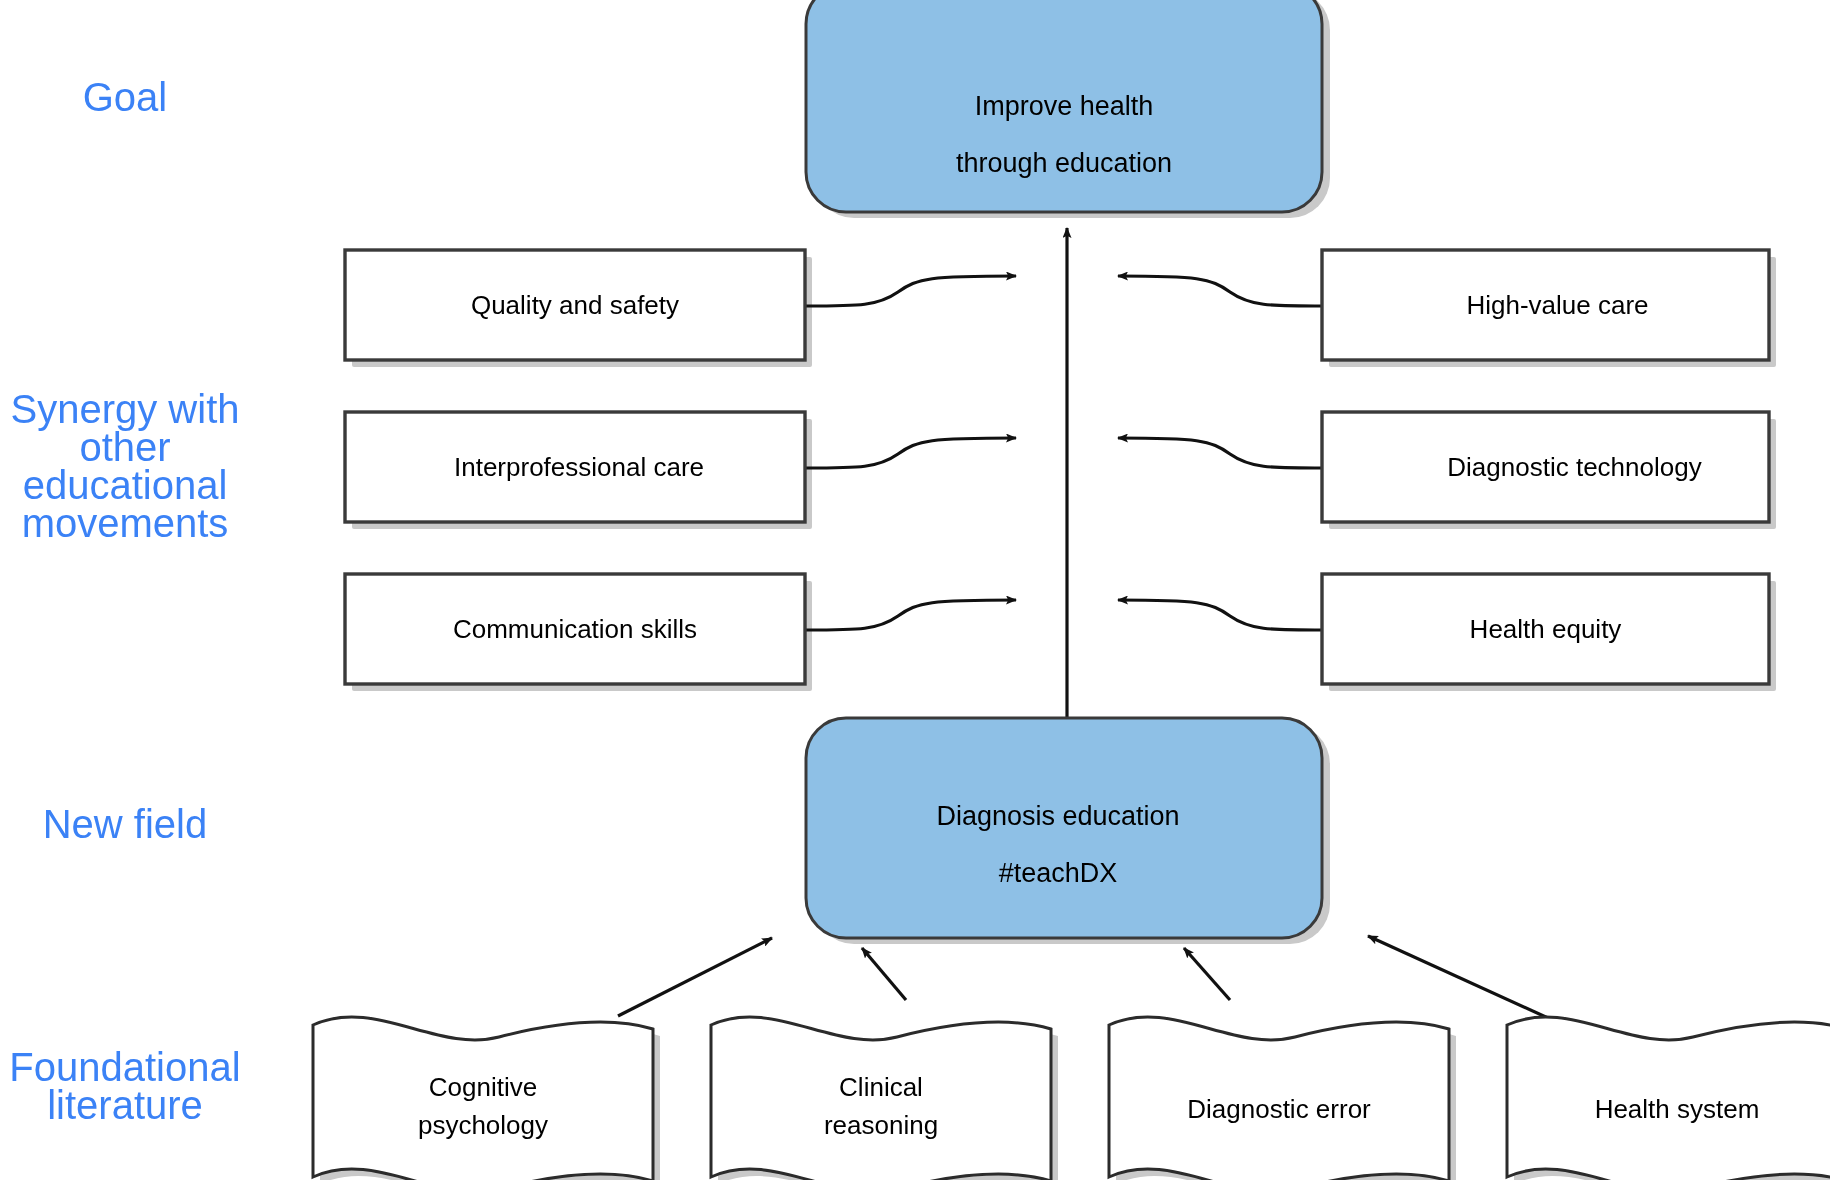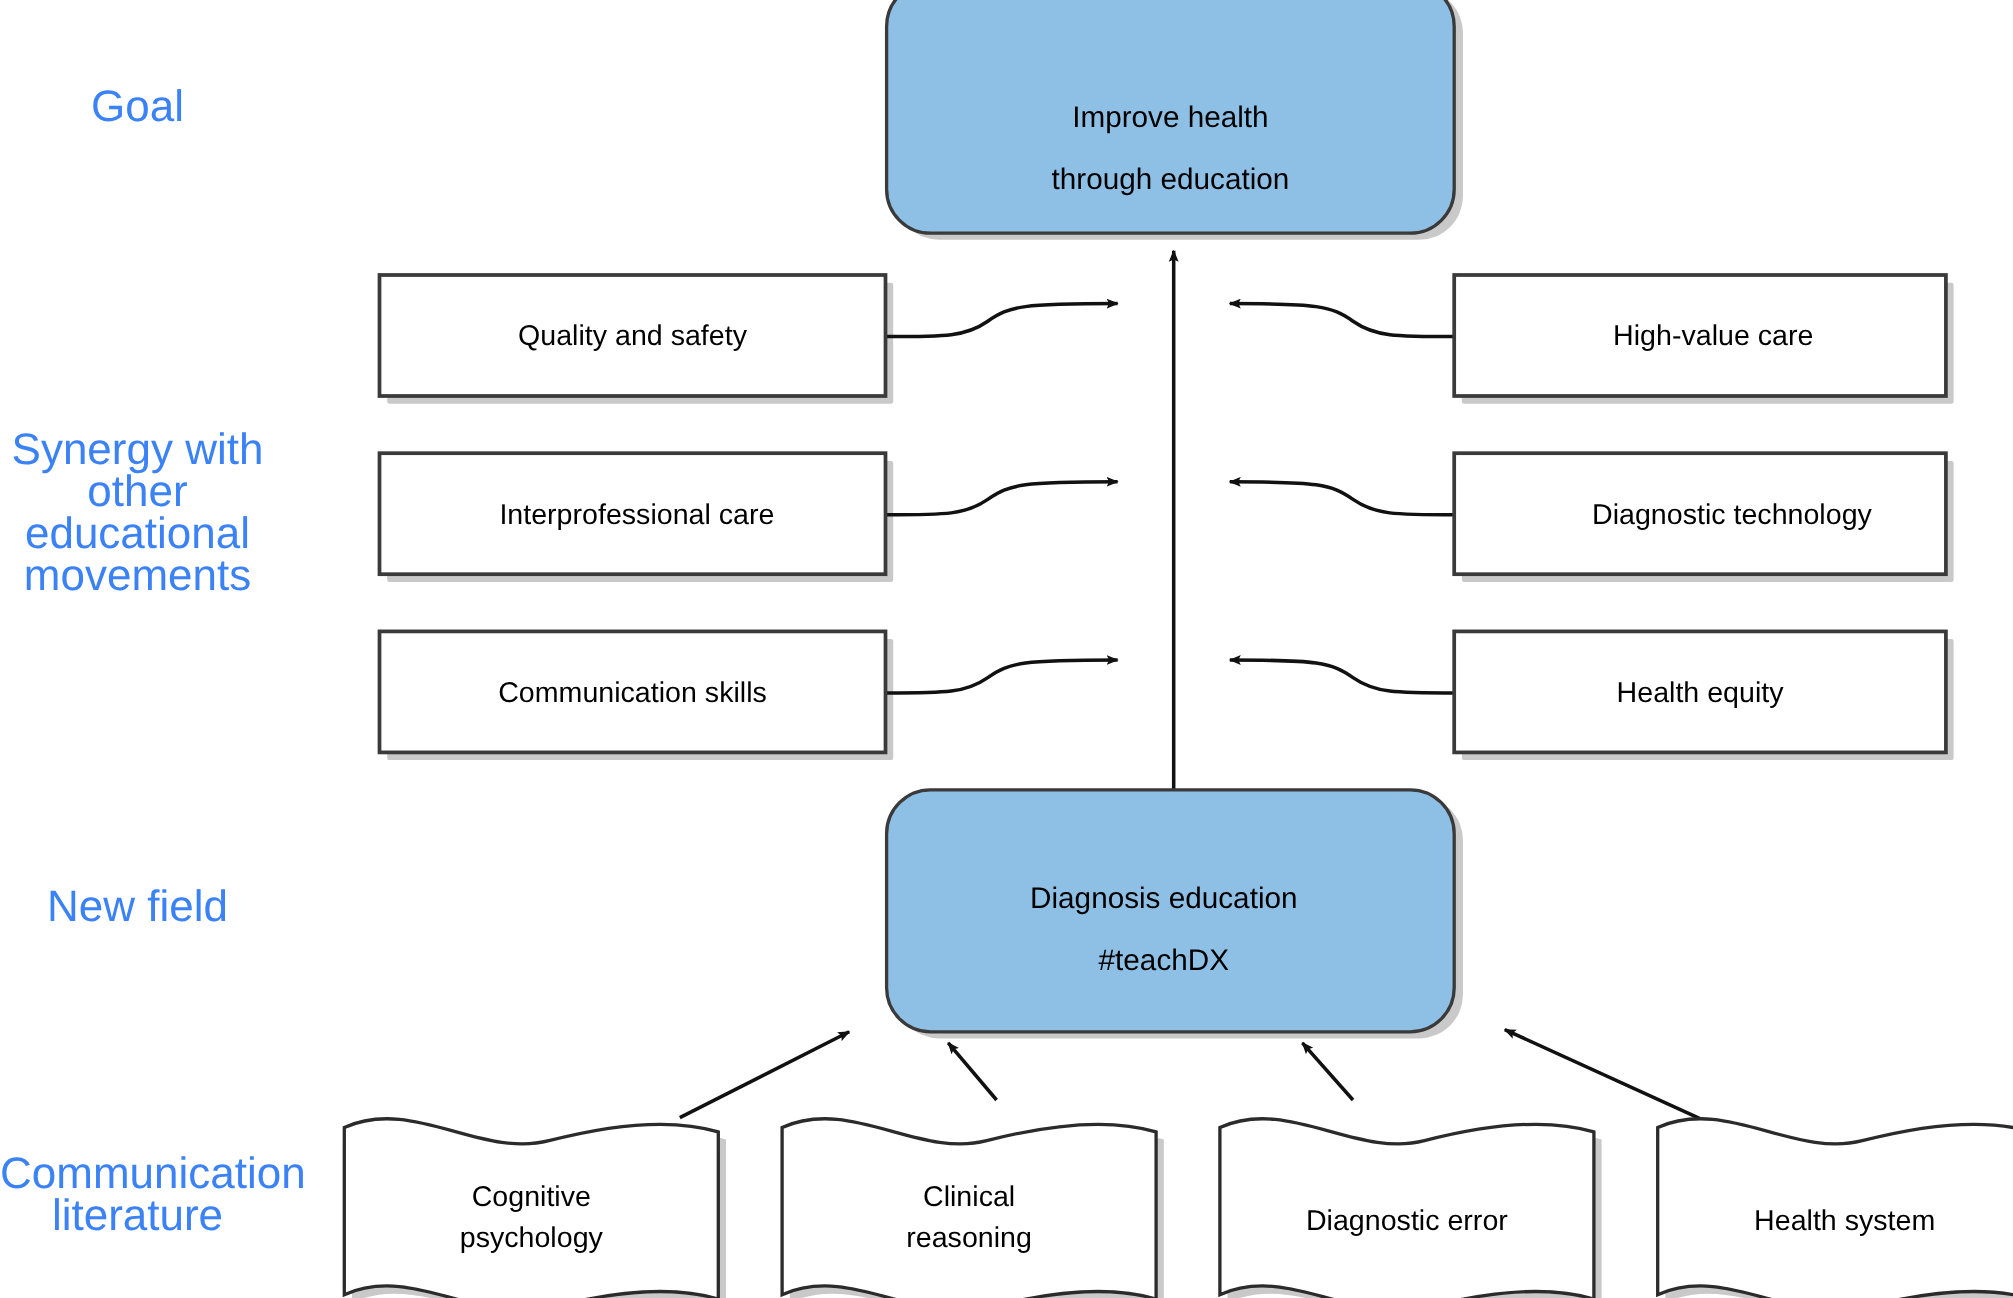--- a/index.html
+++ b/index.html
@@ -129,21 +129,21 @@
   </svg>
 
   <div class="stage-label" style="left:0px; top:78px; width:250px;">Goal</div>
 
   <div class="stage-label" style="left:0px; top:390px; width:250px;">Synergy with
 other educational
 movements</div>
 
   <div class="stage-label" style="left:0px; top:805px; width:250px;">New field</div>
 
-  <div class="stage-label" style="left:0px; top:1048px; width:250px;">Communication
+  <div class="stage-label" style="left:0px; top:1048px; width:250px;">Foundational
 literature</div>
 
   <div class="node-label blue" style="left:806px; top:78px; width:516px;">Improve health
 through education</div>
 
   <div class="node-label blue" style="left:768px; top:788px; width:516px;margin-left:32px;">Diagnosis education
 #teachDX</div>
 
   <div class="node-label" style="left:345px; top:286px; width:460px;">Quality and safety</div>
   <div class="node-label" style="left:345px; top:448px; width:468px;">Interprofessional care</div>

